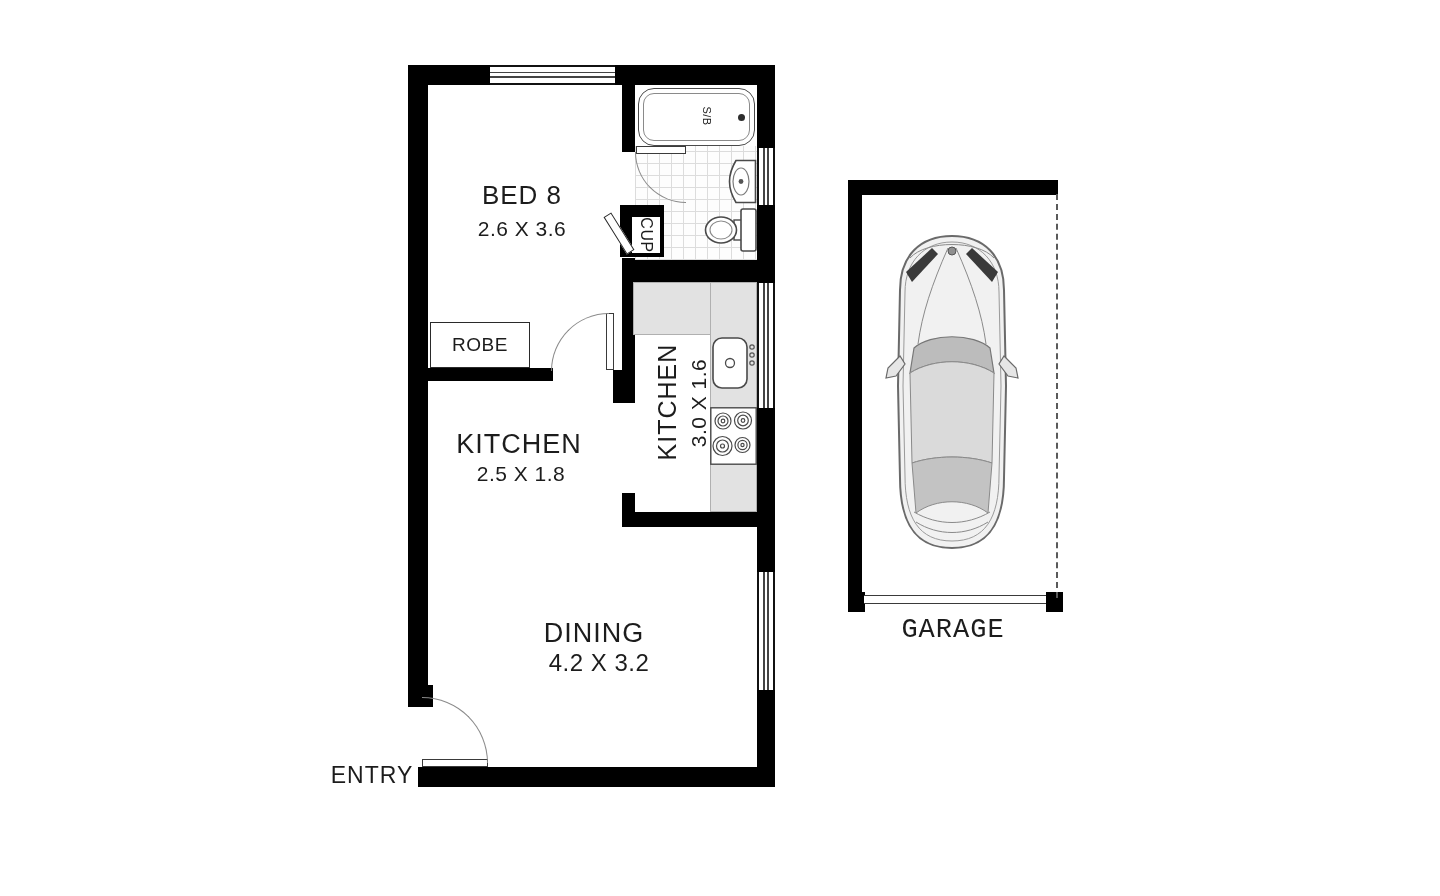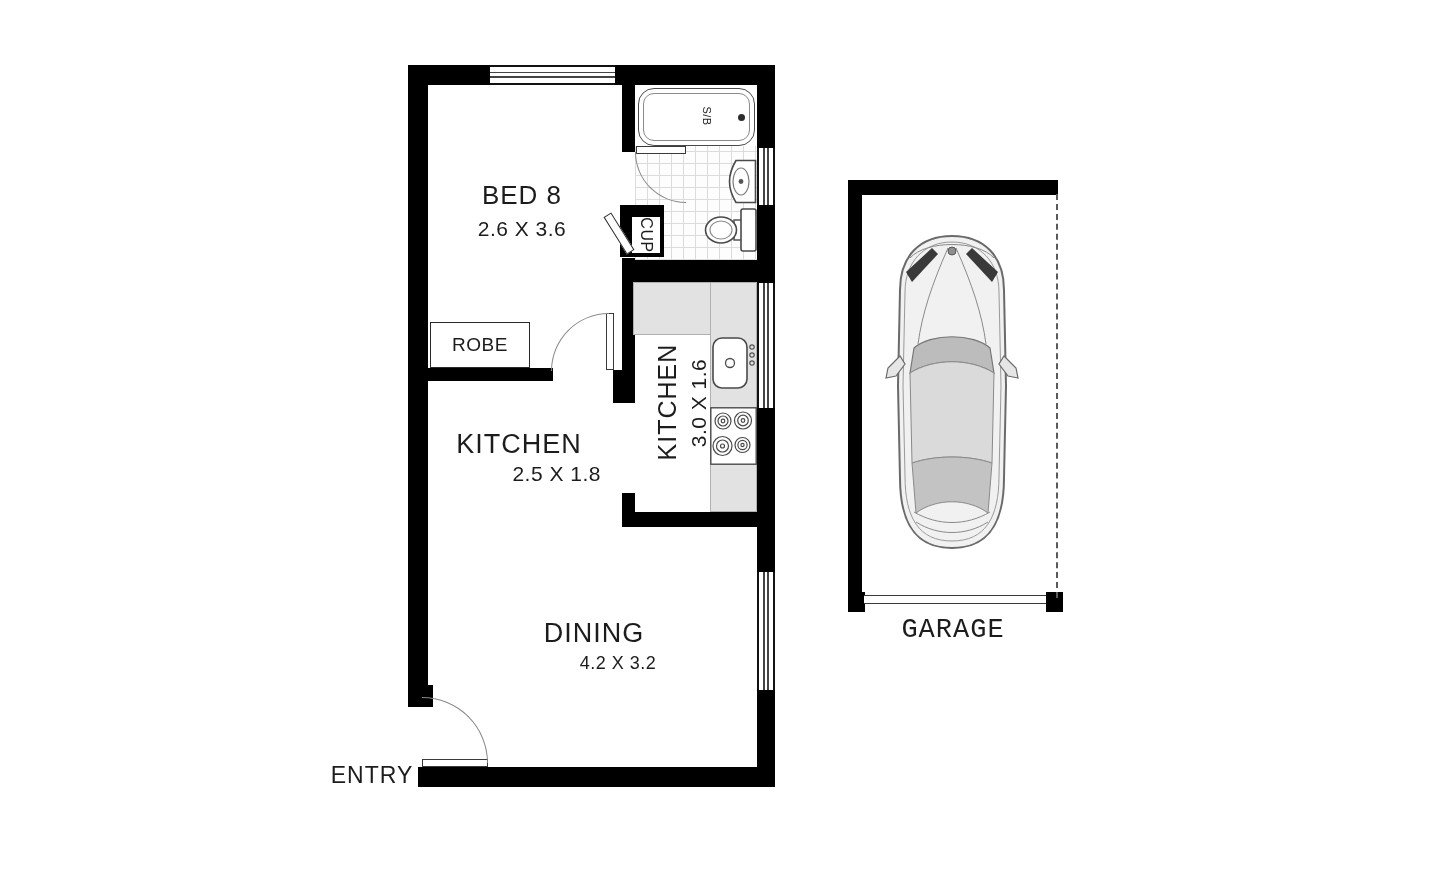--- a/index.html
+++ b/index.html
@@ -155,28 +155,28 @@
   <div class="lbl rot-ccw" style="left:587px;top:387px;width:160px;height:30px;font-size:25px;letter-spacing:1px;">
     <span>KITCHEN</span>
   </div>
   <div class="lbl rot-ccw" style="left:634px;top:391px;width:130px;height:24px;font-size:21px;letter-spacing:.5px;">
     <span>3.0 X 1.6</span>
   </div>
 
   <div class="lbl" style="left:439px;top:428px;width:160px;height:32px;font-size:27px;letter-spacing:1px;">
     <span>KITCHEN</span>
   </div>
-  <div class="lbl" style="left:441px;top:461px;width:160px;height:26px;font-size:21px;letter-spacing:.5px;justify-content:flex-end;">
+  <div class="lbl" style="left:441px;top:461px;width:160px;height:26px;font-size:21px;letter-spacing:.5px;">
     <span>2.5 X 1.8</span>
   </div>
 
   <div class="lbl" style="left:514px;top:617px;width:160px;height:32px;font-size:27px;letter-spacing:1px;">
     <span>DINING</span>
   </div>
-  <div class="lbl" style="left:538px;top:650px;width:160px;height:26px;font-size:18px;letter-spacing:.5px;">
+  <div class="lbl" style="left:519px;top:650px;width:160px;height:26px;font-size:24px;letter-spacing:.5px;">
     <span>4.2 X 3.2</span>
   </div>
 
   <div class="leaf" style="left:422px;top:759px;width:66px;height:8px;"></div>
   <div class="arc arc-entry"></div>
   <div class="lbl" style="left:322px;top:729px;width:100px;height:28px;font-size:23px;letter-spacing:1px;margin-top:32px;">
     <span>ENTRY</span>
   </div>
 
   <div class="wall" style="left:848px;top:180px;width:210px;height:15px;"></div>

